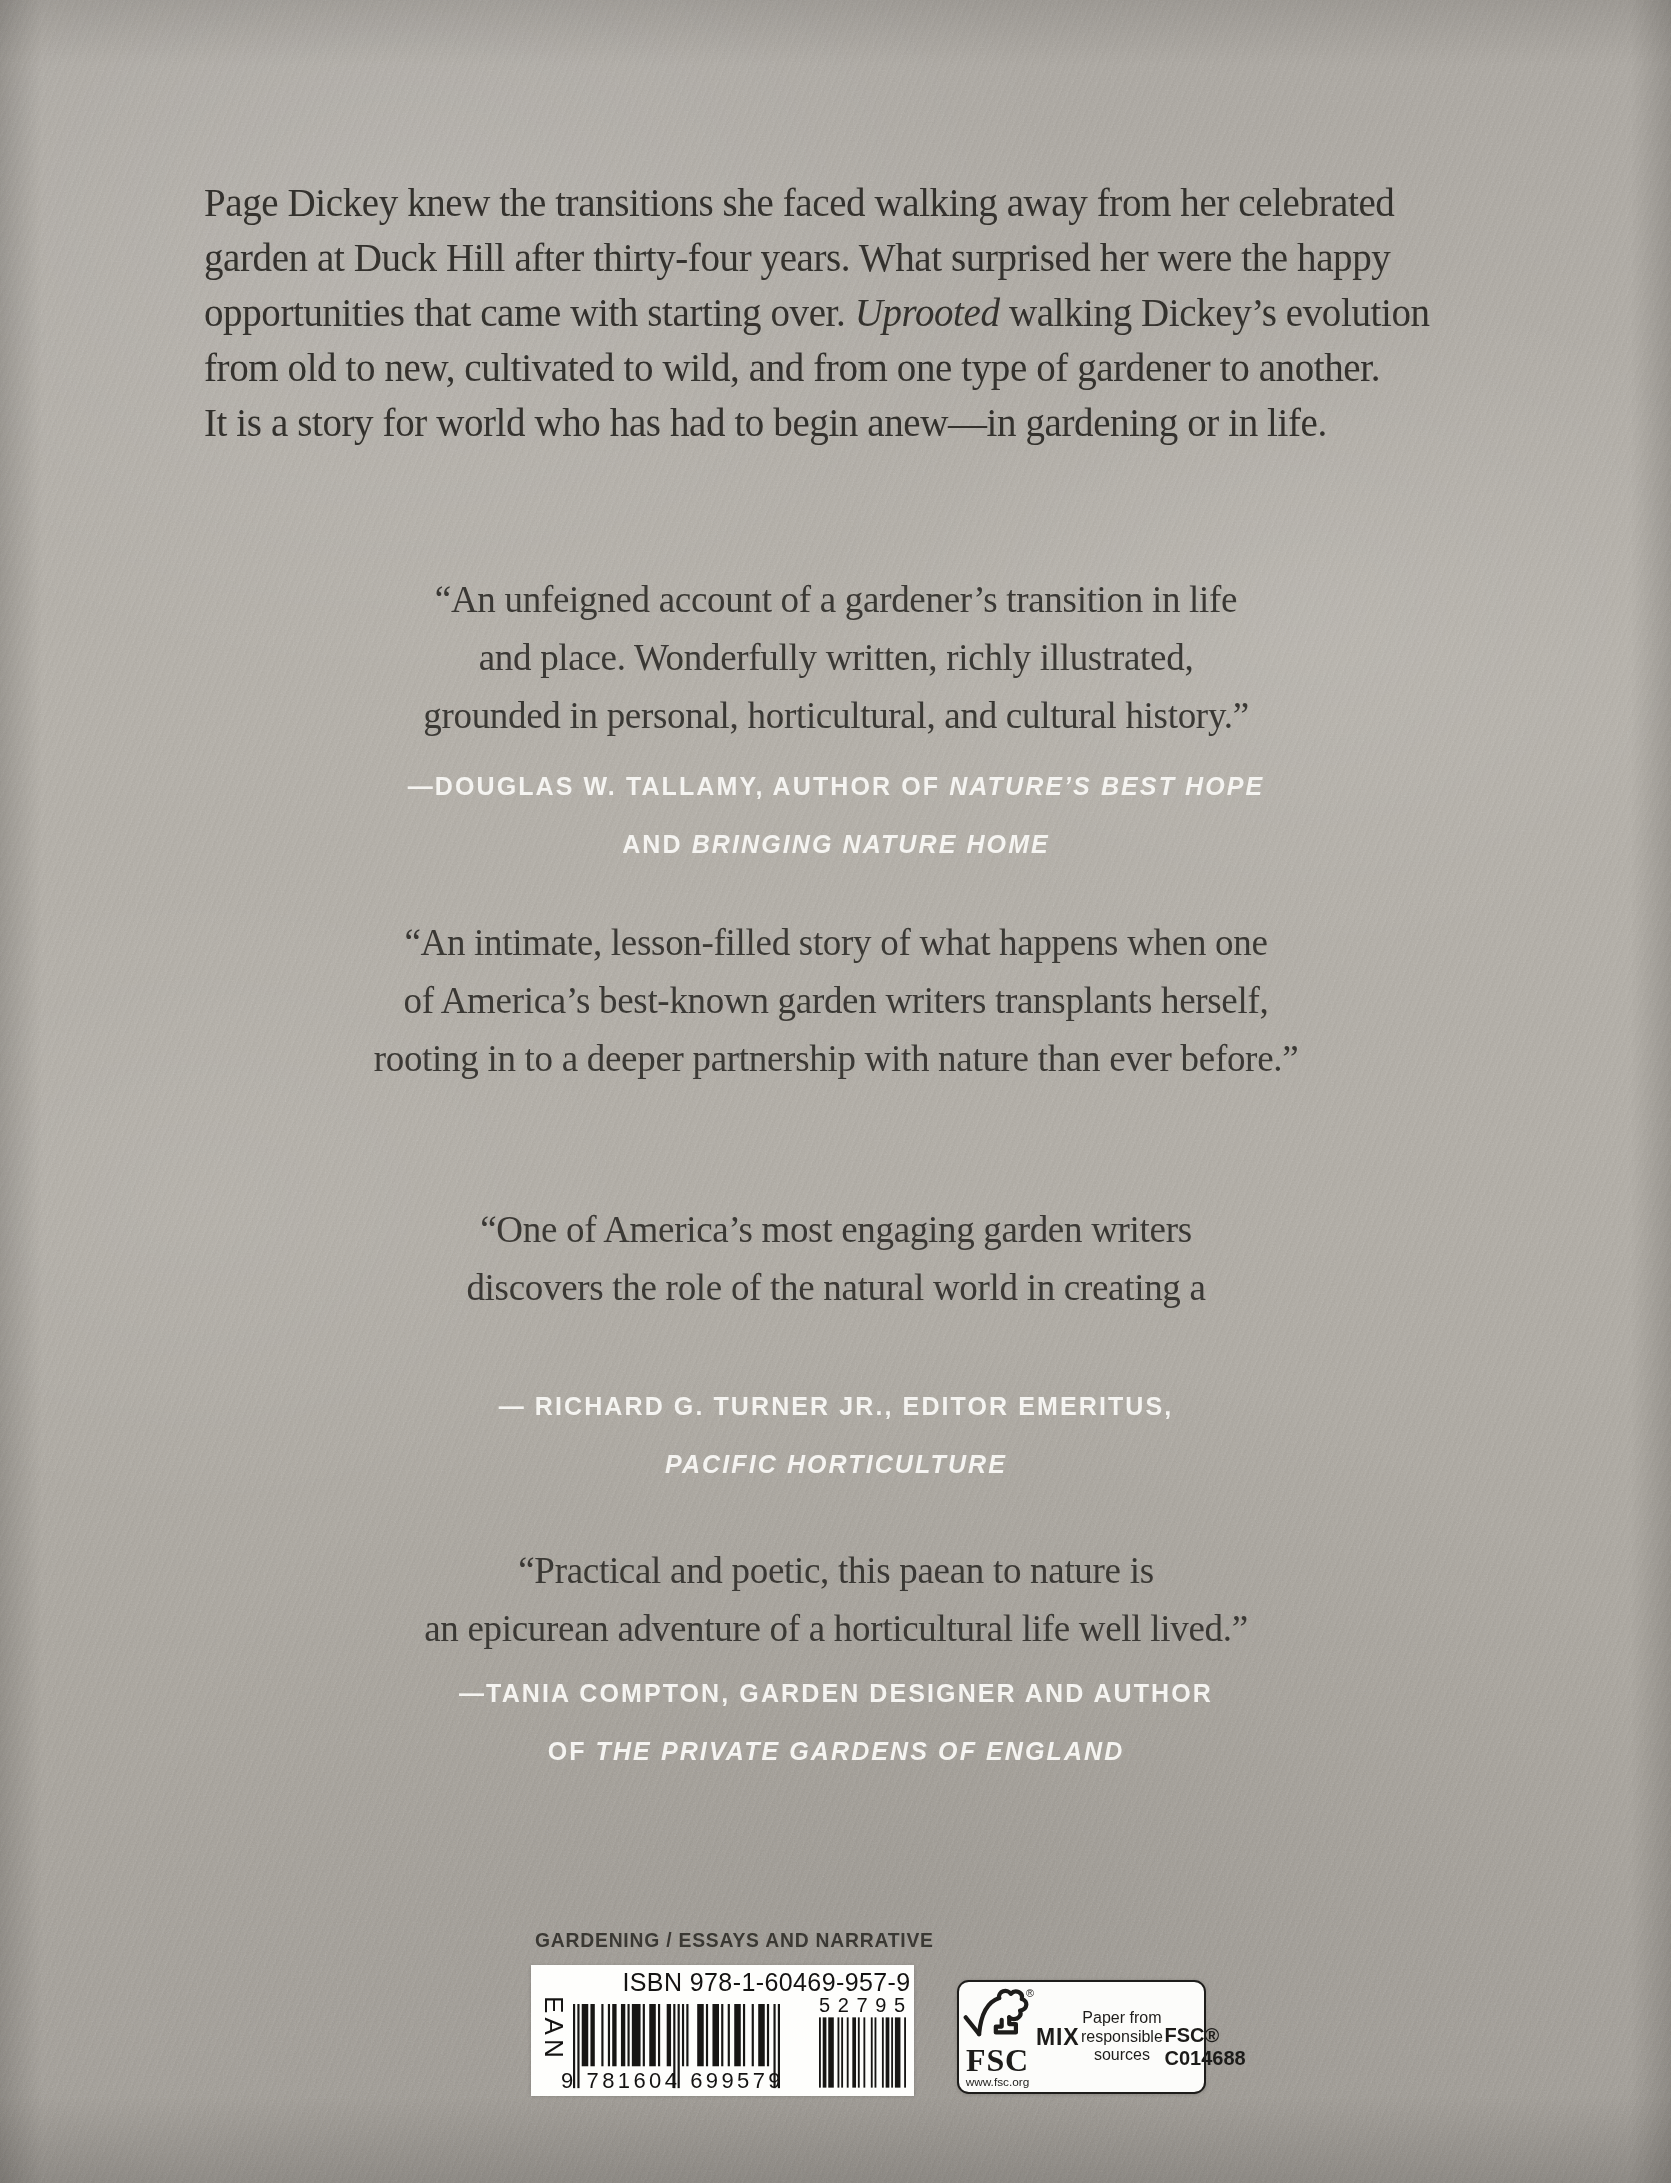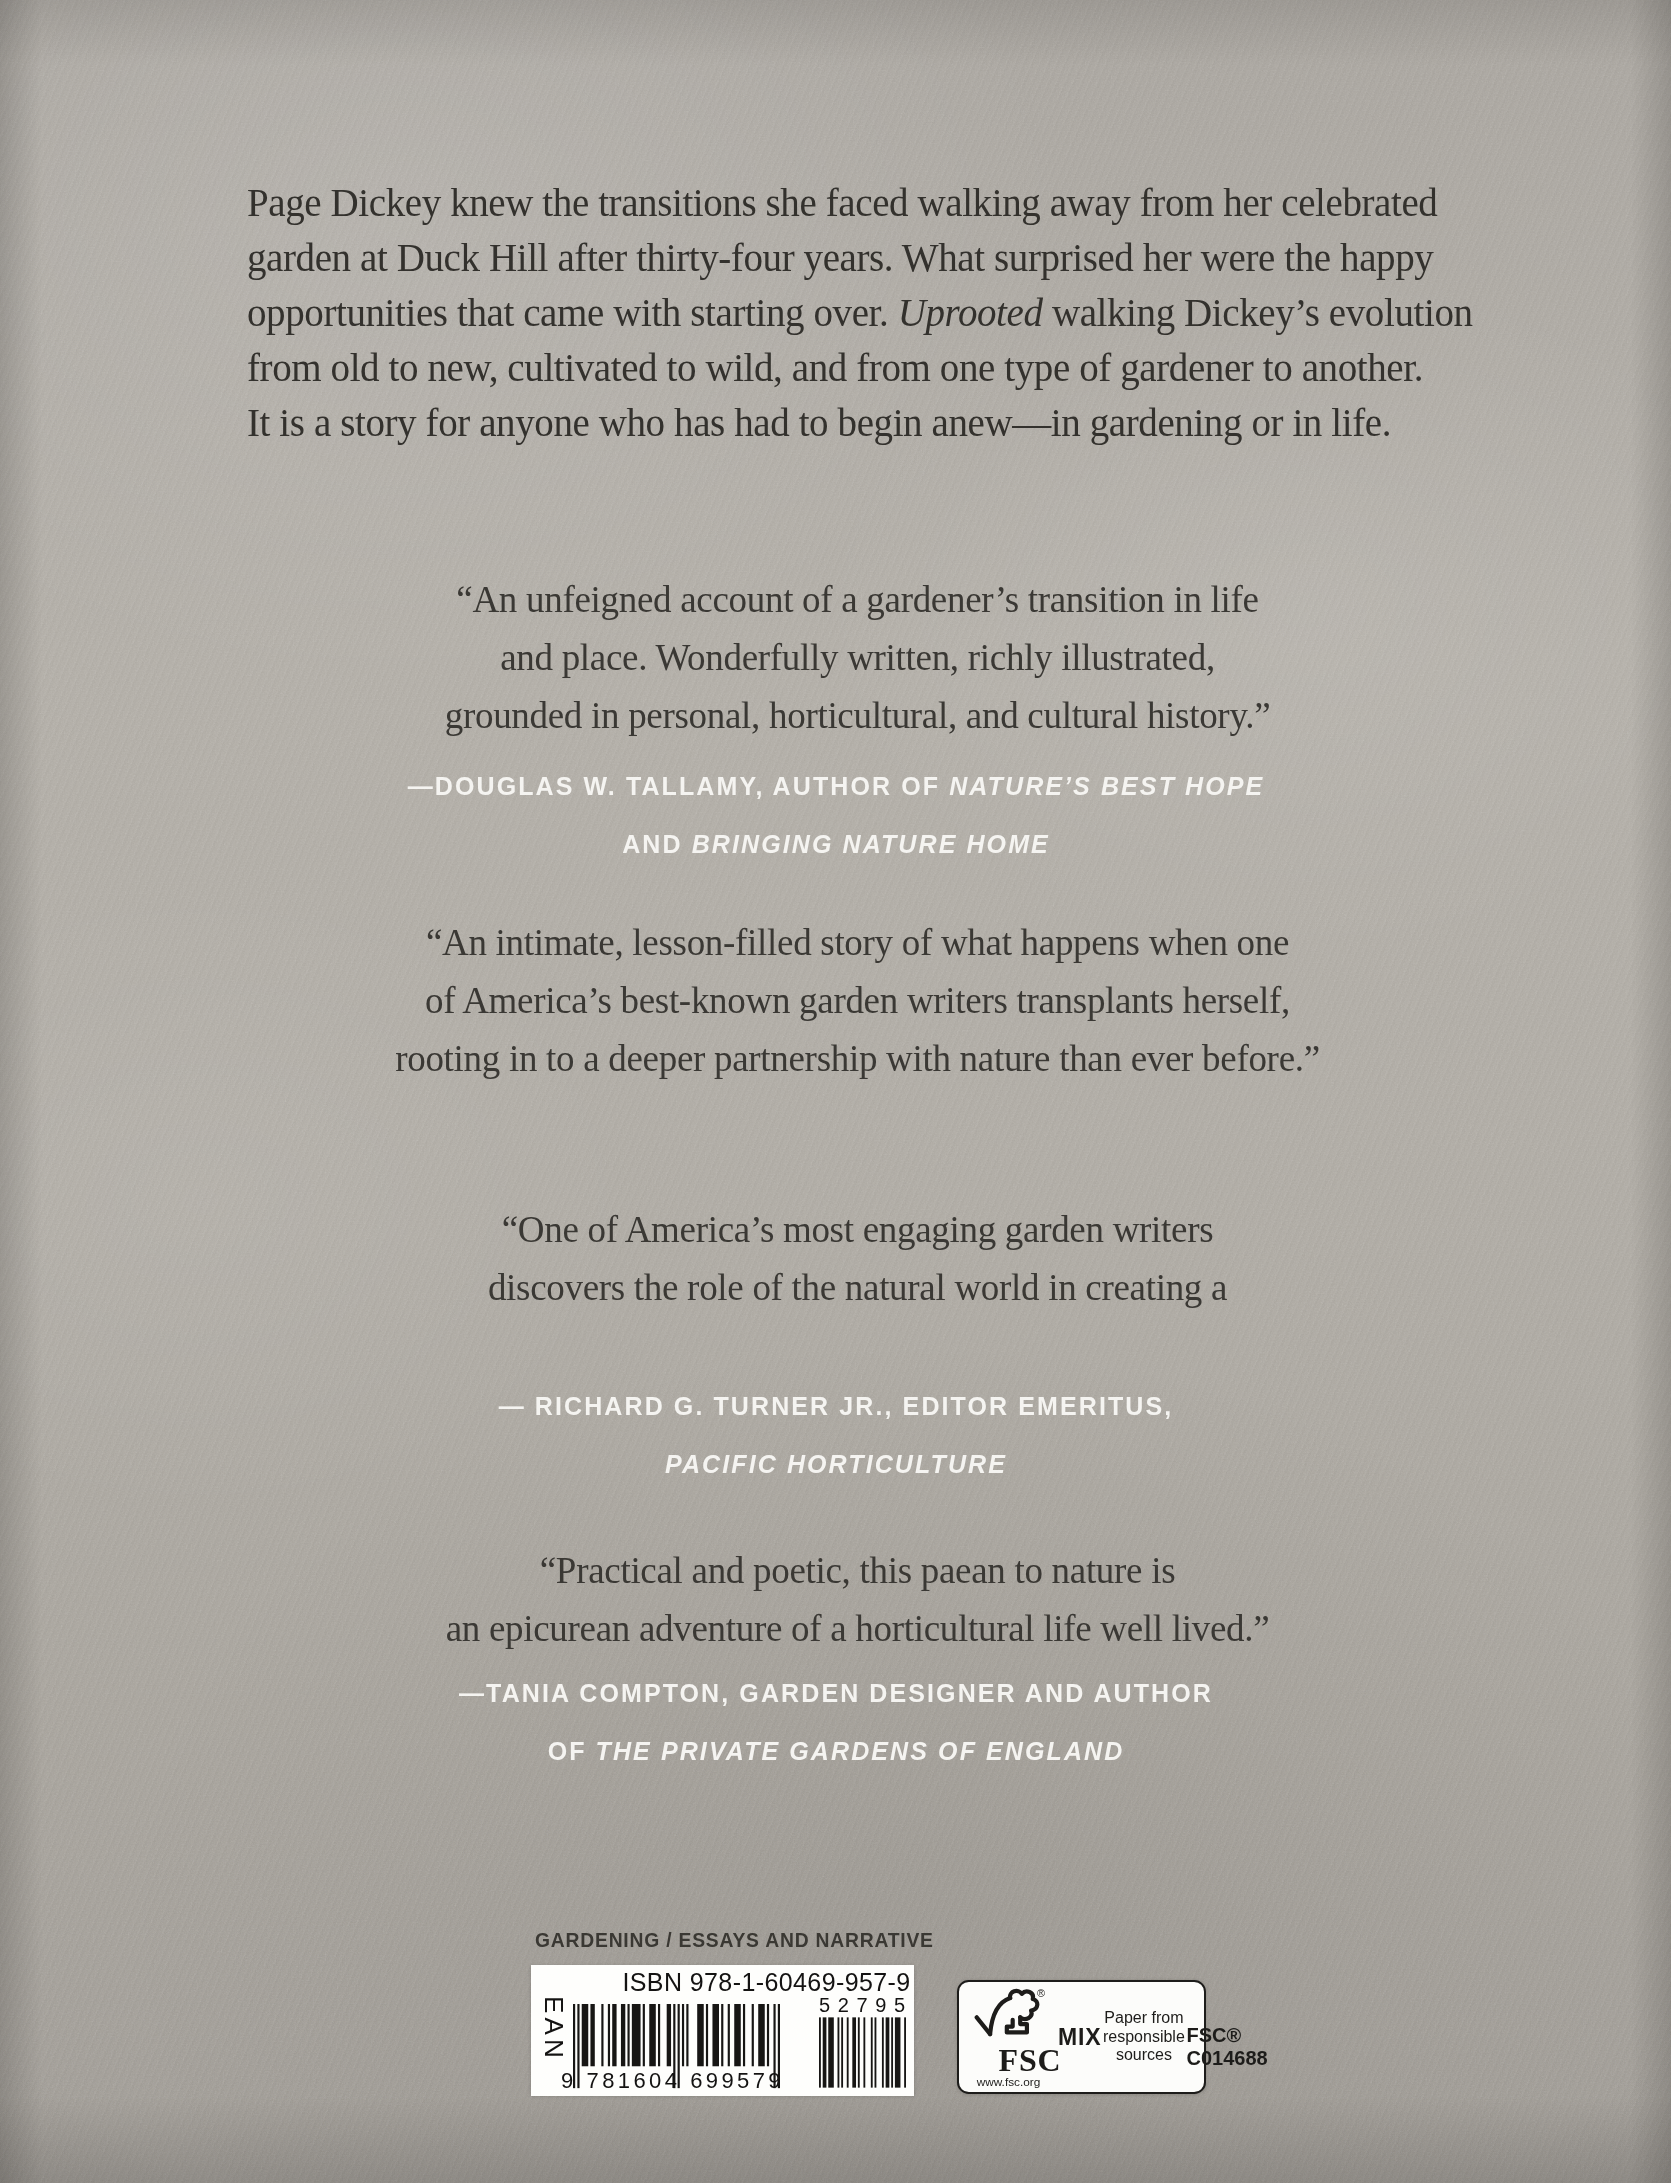--- a/index.html
+++ b/index.html
@@ -22,21 +22,21 @@
       repeating-linear-gradient(86deg, rgba(255,255,255,0.015) 0 0.8px, transparent 0.8px 5px);
   }
   .noise{position:absolute;inset:0;width:100%;height:100%;opacity:.45;mix-blend-mode:soft-light;}
   .vignette{
     position:absolute;inset:0;
     background:
       linear-gradient(90deg, rgba(25,23,21,0.16), transparent 2.5%, transparent 97.5%, rgba(25,23,21,0.16)),
       linear-gradient(180deg, rgba(25,23,21,0.10), transparent 3%, transparent 96%, rgba(25,23,21,0.14)),
       radial-gradient(135% 108% at 50% 45%, transparent 58%, rgba(35,33,30,0.20) 100%);
   }
-  .serif{font-family:"Liberation Serif","DejaVu Serif",serif;margin-left:43px;}
+  .serif{font-family:"Liberation Serif","DejaVu Serif",serif;}
   .sans{font-family:"Liberation Sans","DejaVu Sans",sans-serif;}
   .it{font-style:italic;}
   .abs{position:absolute;}
 
   .intro{
     left:204px;top:175px;
     font-size:39px;line-height:55px;letter-spacing:-0.4px;
     color:#33312d;text-align:left;white-space:nowrap;
   }
   .quote{
@@ -110,21 +110,21 @@
     <rect width="100%" height="100%" filter="url(#grain)"></rect>
   </svg>
   <div class="streaks"></div>
   <div class="vignette"></div>
 
   <div class="abs intro serif">
       <div><span>Page Dickey knew the transitions she faced walking away from her celebrated</span></div>
       <div><span>garden at Duck Hill after thirty-four years. What surprised her were the happy</span></div>
       <div><span>opportunities that came with starting over. </span><span class="it">Uprooted</span><span> walking Dickey’s evolution</span></div>
       <div><span>from old to new, cultivated to wild, and from one type of gardener to another.</span></div>
-      <div><span>It is a story for anyone who has had to begin anew—in gardening or in life.</span></div>
+      <div><span>It is a story for world who has had to begin anew—in gardening or in life.</span></div>
     </div>
 
   <div class="abs quote serif" style="top:571px">
       <div><span>“An unfeigned account of a gardener’s transition in life</span></div>
       <div><span>and place. Wonderfully written, richly illustrated,</span></div>
       <div><span>grounded in personal, horticultural, and cultural history.”</span></div>
     </div>
   <div class="abs attribution" style="top:757px">
       <div><span>—DOUGLAS W. TALLAMY, AUTHOR OF </span><span class="it">NATURE’S BEST HOPE</span></div>
       <div><span>AND </span><span class="it">BRINGING NATURE HOME</span></div>

